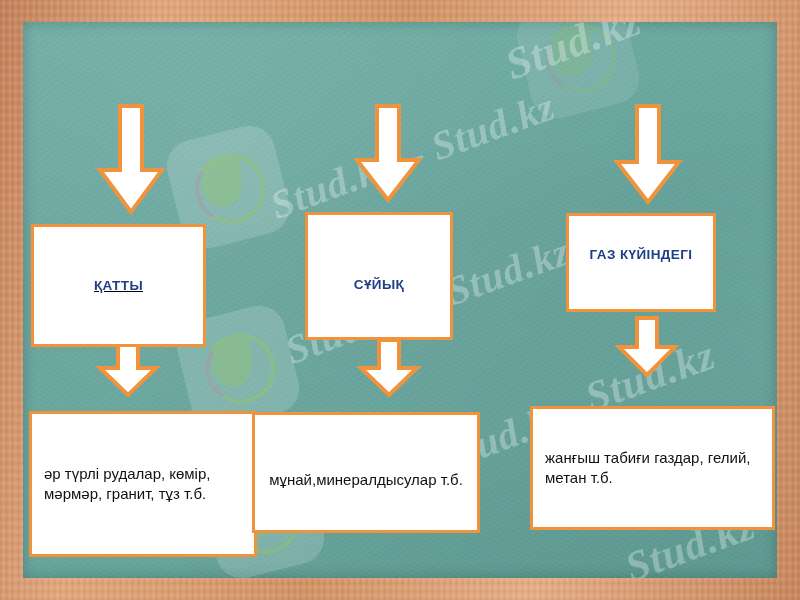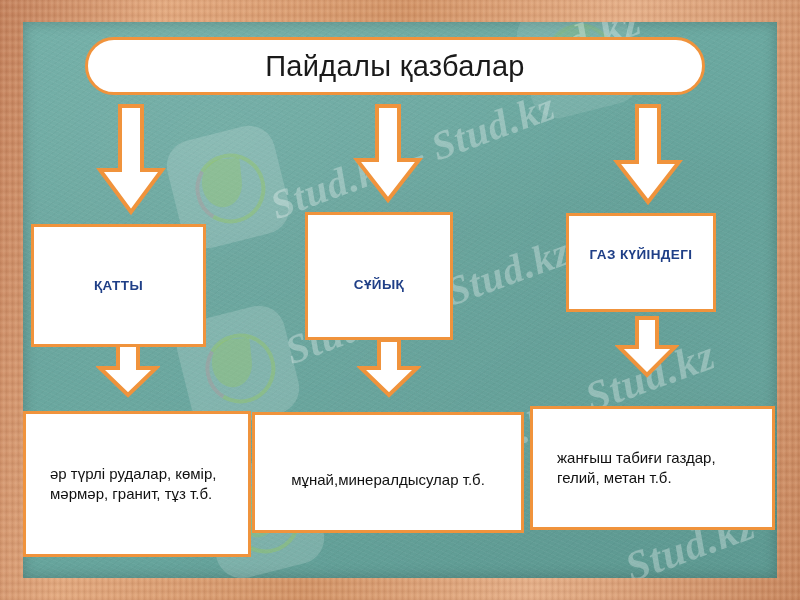--- a/index.html
+++ b/index.html
@@ -146,30 +146,30 @@
   .cat-label {
     font-size: 13.5px;
     font-weight: bold;
     color: #1f3f87;
     letter-spacing: 0.4px;
   }
   .leaf-text {
     font-size: 15px;
     color: #111111;
     line-height: 1.35;
-    padding: 0 24px;
-  }
-
-  
-  #box-solid   { left: 8px;   top: 202px; width: 175px; height: 123px; }
+    padding: 0 12px;
+  }
+
+  
+  #box-solid   { left: 8px;   top: 202px; width: 175px; height: 123px; text-decoration: underline; }
   #box-liquid  { left: 282px; top: 190px; width: 148px; height: 128px; }
   #box-gas     { left: 543px; top: 191px; width: 150px; height: 99px; }
 
-  #leaf-solid  { left: 0px;   top: 389px; width: 228px; height: 146px; }
-  #leaf-liquid { left: 229px; top: 390px; width: 272px; height: 121px; }
+  #leaf-solid  { left: 6px;   top: 389px; width: 228px; height: 146px; }
+  #leaf-liquid { left: 229px; top: 390px; width: 228px; height: 121px; }
   #leaf-gas    { left: 507px; top: 384px; width: 245px; height: 124px; }
 
   
   #box-gas .cat-label { transform: translateY(-8px); }
   #box-liquid .cat-label { transform: translateY(8px); }
   #leaf-liquid .leaf-text { transform: translateY(8px); }
 
   
   .arrow {
     position: absolute;
@@ -193,23 +193,20 @@
       <div class="wm-logo" style="left:500px; top:-20px; opacity:0.6;"></div>
 
       <div class="wm-text" style="left:240px; top:110px; font-size:40px;">Stud.kz – Stud.kz</div>
       <div class="wm-text" style="left:480px; top:-5px; font-size:44px;">Stud.kz</div>
       <div class="wm-text" style="left:255px; top:255px; font-size:40px;">Stud.kz – Stud.kz</div>
       <div class="wm-text" style="left:250px; top:420px; font-size:40px;">Stud.kz – Stud.kz</div>
       <div class="wm-text" style="left:560px; top:330px; font-size:42px;">Stud.kz</div>
       <div class="wm-text" style="left:600px; top:500px; font-size:42px;">Stud.kz</div>
     </div>
 
-    <div class="pill">
-      <span class="pill-text">Пайдалы қазбалар</span>
-    </div>
 
     <div class="arrow" style="left:73px; top:82px;">
       <svg width="70" height="112" viewBox="0 0 70 112">
         <polygon points="24,2 46,2 46,66 66,66 35,108 4,66 24,66" fill="#ffffff" stroke="#f0933c" stroke-width="4" stroke-linejoin="miter"></polygon>
       </svg>
     </div>
 
     <div class="arrow" style="left:330px; top:82px;">
       <svg width="70" height="100" viewBox="0 0 70 100">
         <polygon points="24,2 46,2 46,56 66,56 35,96 4,56 24,56" fill="#ffffff" stroke="#f0933c" stroke-width="4" stroke-linejoin="miter"></polygon>

